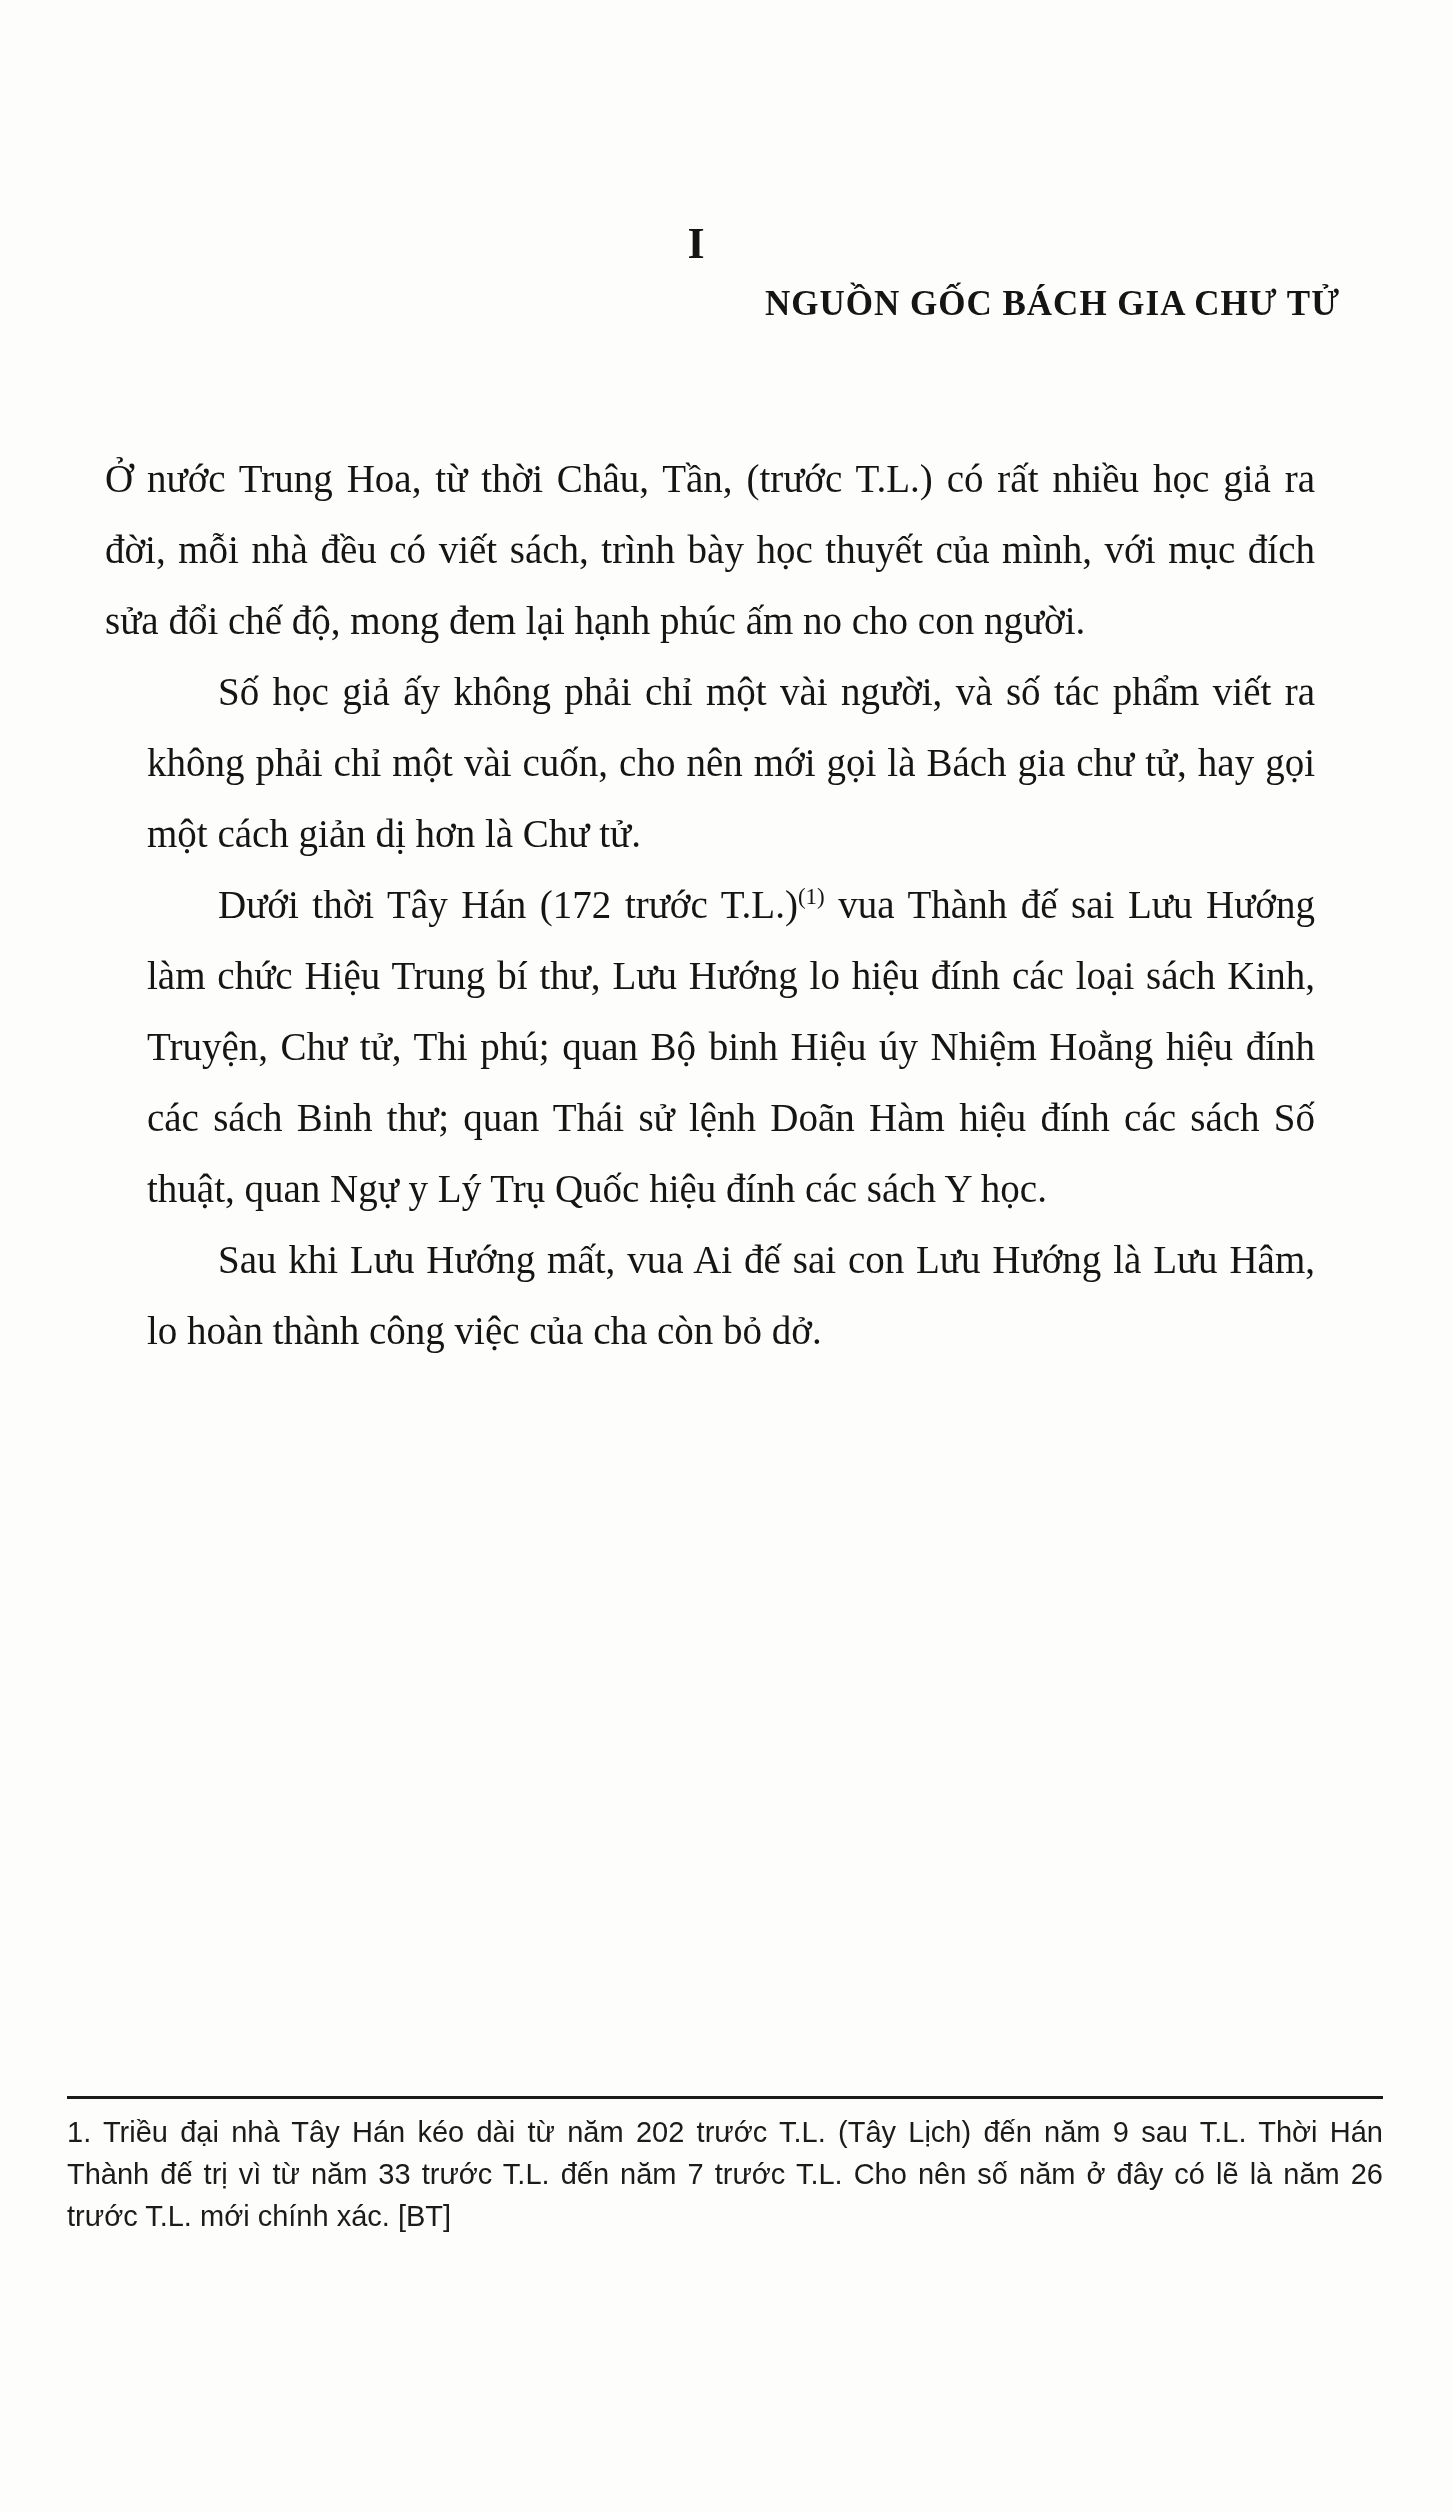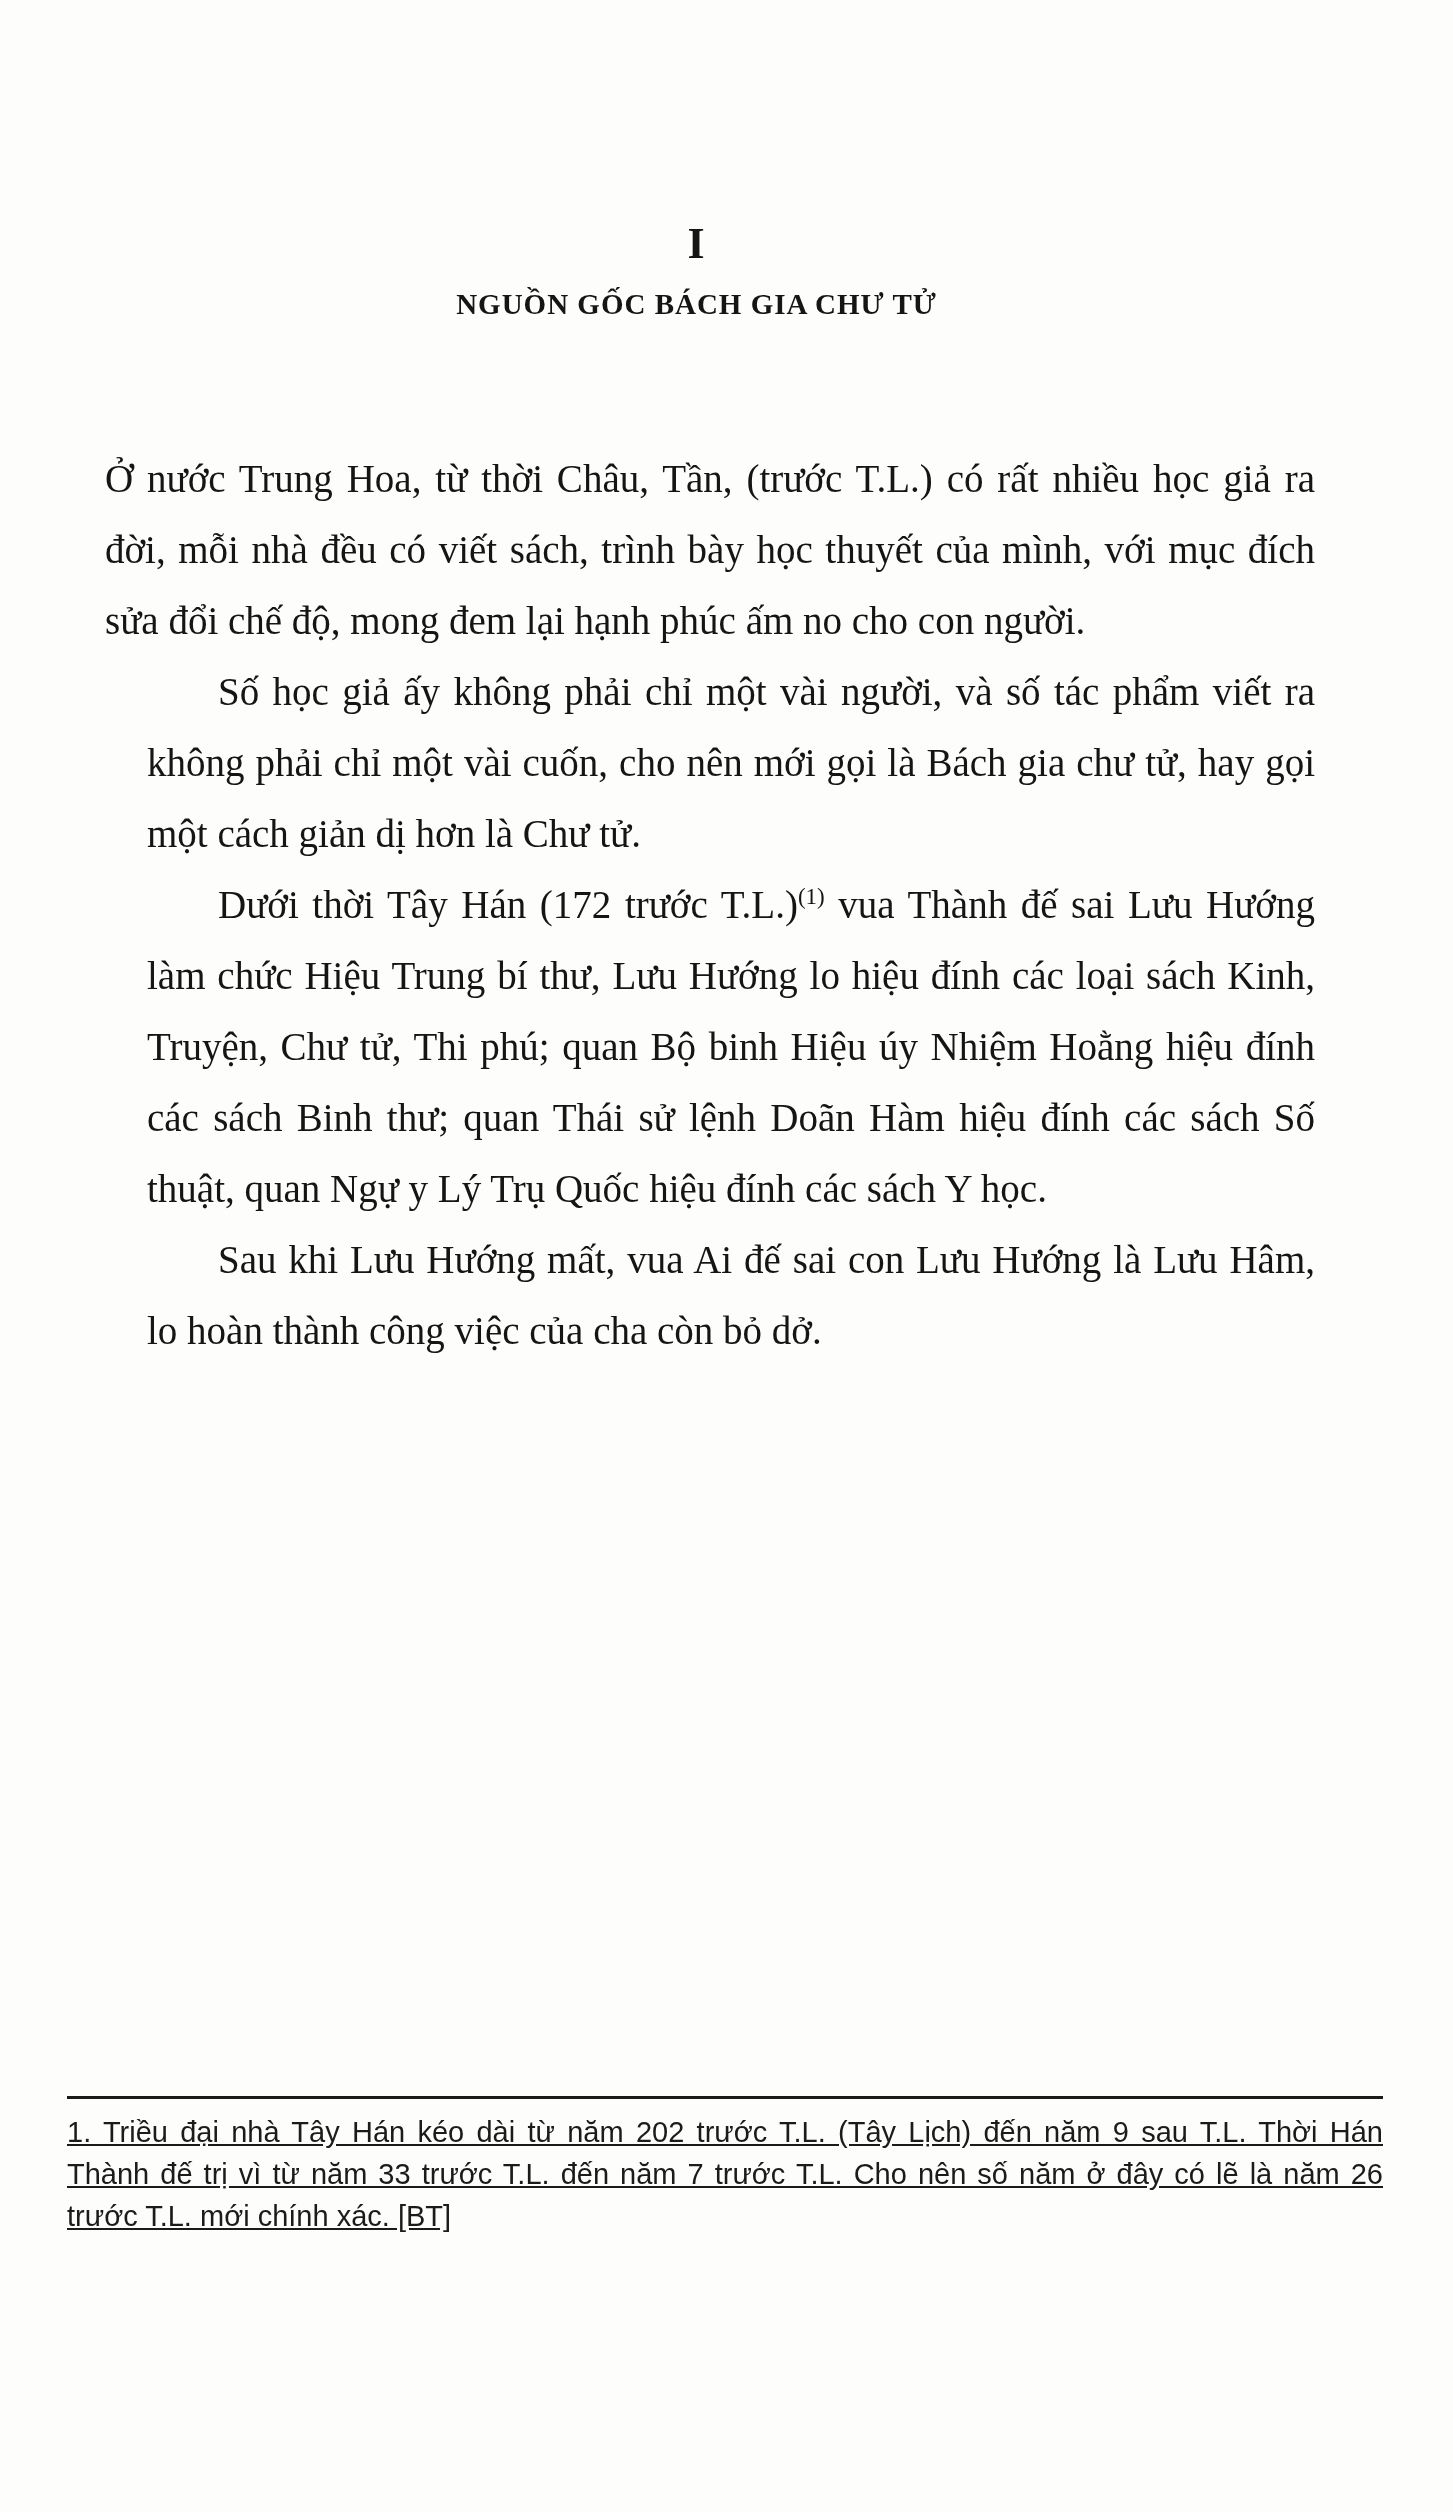--- a/index.html
+++ b/index.html
@@ -28,23 +28,23 @@
     text-align: center;
     font-weight: bold;
     font-size: 44px;
     line-height: 50px;
   }
   .page-title {
     position: absolute;
     top: 278px;
     left: 53px;
     width: 1287px;
-    text-align: center;
+    text-align: right;
     font-weight: bold;
-    font-size: 29px;
+    font-size: 35px;
     line-height: 52px;
     letter-spacing: 1px;
   }
   .body-text {
     position: absolute;
     top: 443px;
     left: 105px;
     width: 1210px;
     font-size: 39px;
     line-height: 71px;
@@ -76,21 +76,20 @@
   .footnote {
     position: absolute;
     left: 67px;
     top: 2111px;
     width: 1316px;
     font-family: "Liberation Sans", sans-serif;
     font-size: 29px;
     line-height: 42px;
     text-align: justify;
     color: #1b1b1b;
-    text-decoration: underline;
   }
 </style>
 </head>
 <body>
 
 <div class="page">
   <div class="chapter-number">I</div>
 
   <div class="page-title">NGUỒN GỐC BÁCH GIA CHƯ TỬ</div>
 

